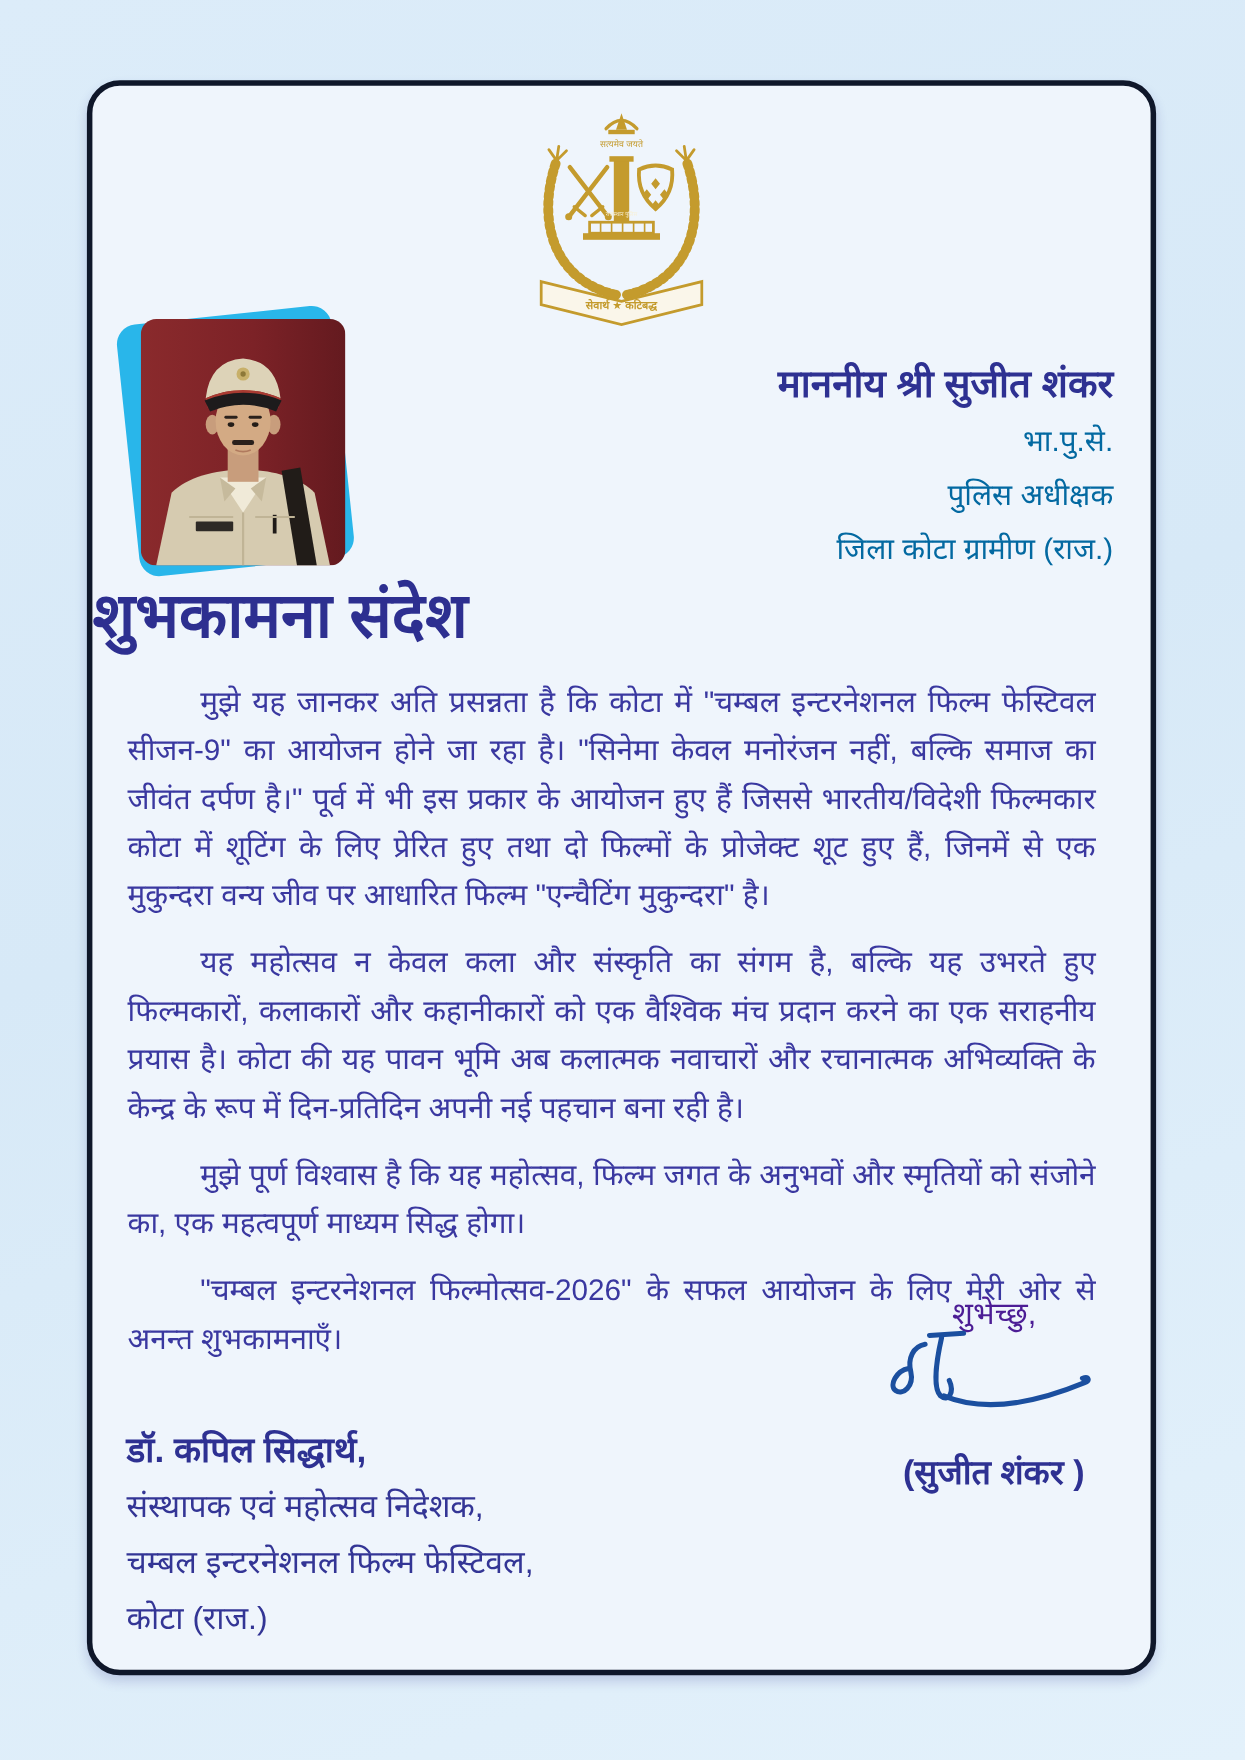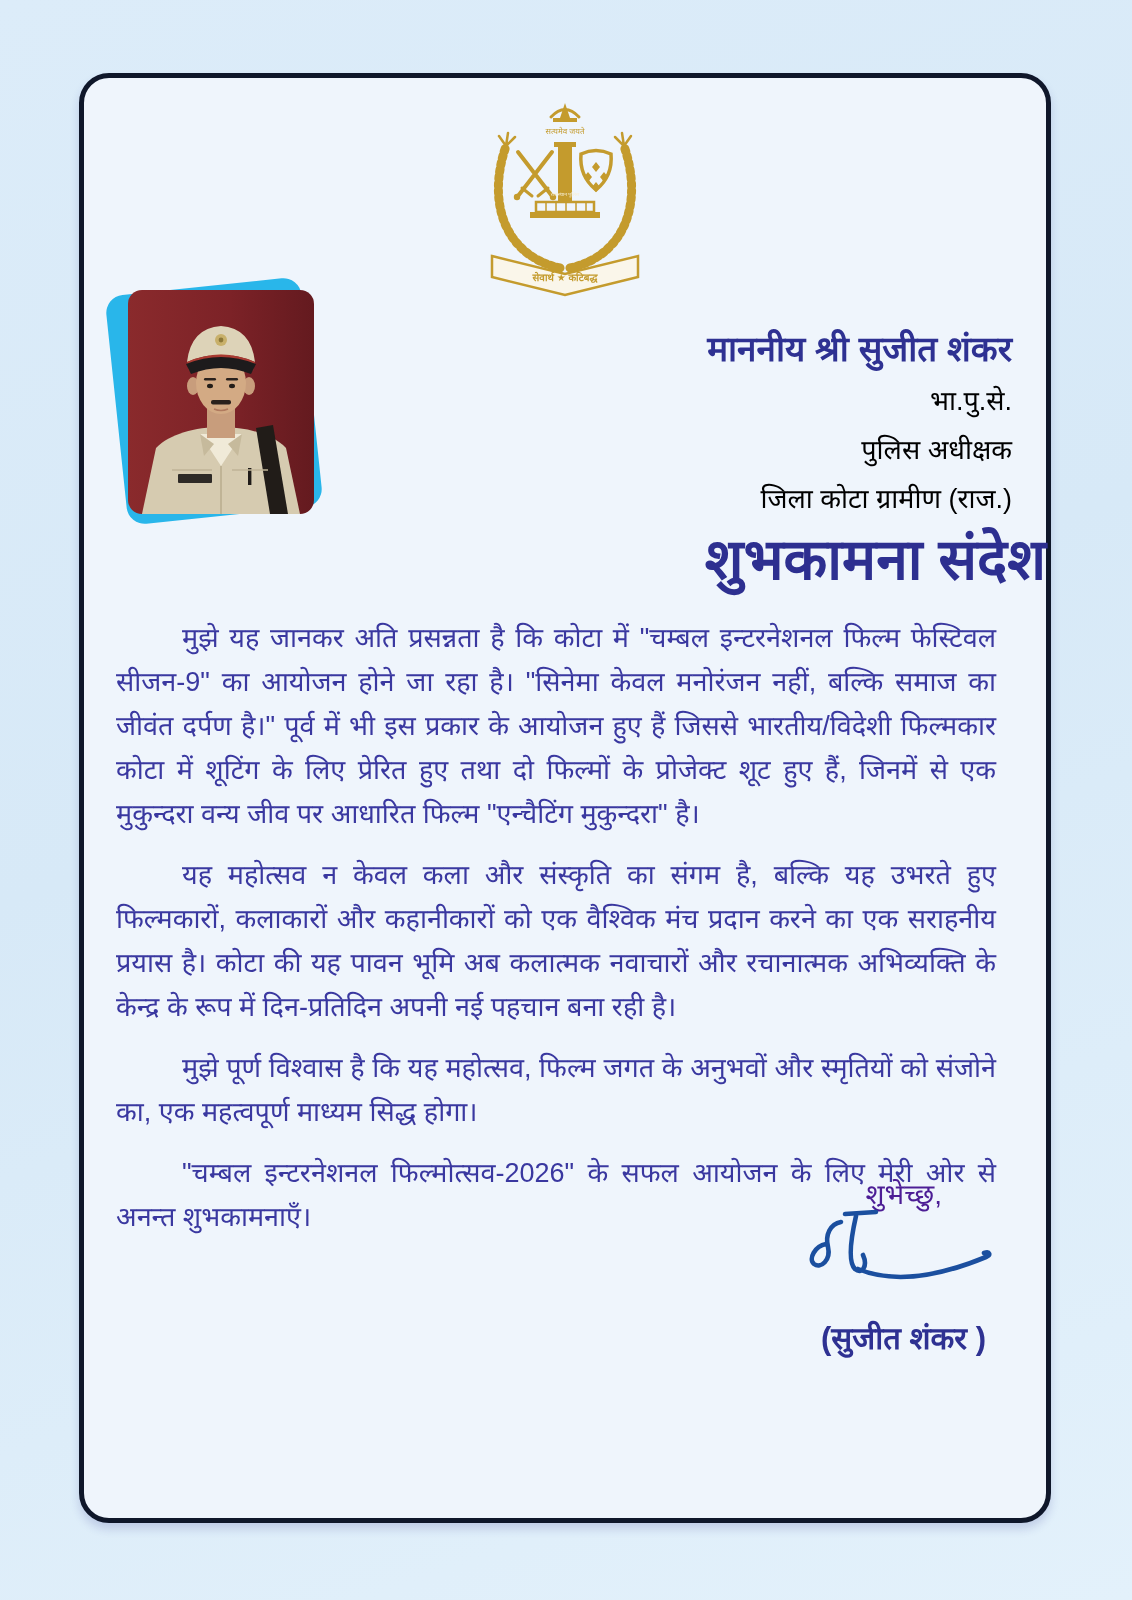--- a/index.html
+++ b/index.html
@@ -15,23 +15,23 @@
   }
   .emblem{position:absolute;left:394px;top:22px;width:174px;height:198px;}
   .photo-wrap{position:absolute;left:40px;top:210px;width:198px;height:240px;}
   .photo-backing{
     position:absolute;left:-8px;top:-2px;width:196px;height:230px;
     background:#29b6ea;border-radius:18px;transform:rotate(-6deg);
   }
   .photo{position:absolute;left:4px;top:2px;}
   .recipient{position:absolute;right:34px;top:246px;text-align:right;color:#2e3192;}
   .r-name{font-size:35px;font-weight:bold;margin-bottom:6px;}
-  .r-line{font-size:27px;line-height:49px;color:#000000;}
+  .r-line{font-size:27px;line-height:49px;color:#0369a1;}
   .title{
-    position:absolute;left:0;top:440px;width:100%;margin:0;text-align:right;
+    position:absolute;left:0;top:440px;width:100%;margin:0;text-align:left;
     font-size:57px;font-weight:800;color:#2d2f90;letter-spacing:0;
   }
   .bodytext{
     position:absolute;left:32px;right:34px;top:538px;
     color:#3a38a0;font-size:27px;line-height:44px;text-align:justify;
   }
   .bodytext p{margin:0 16px 17px 0;text-indent:66px;}
   .salutation{position:absolute;right:104px;top:1096px;font-size:28px;color:#4c1d95;margin-left:28px;}
   .signature{position:absolute;left:712px;top:1126px;}
   .signatory{position:absolute;right:60px;top:1218px;font-size:31px;font-weight:bold;color:#2e3192;margin-top:20px;}
@@ -157,15 +157,21 @@
     <svg class="signature" width="204" height="104" viewBox="0 0 204 104">
       <g fill="none" stroke="#1b4f9f" stroke-width="4.6" stroke-linecap="round">
         <path d="M30,40 C19,42 12,55 18,60 C25,65 35,56 32,43 C29,31 34,20 45,18"></path>
         <path d="M49,10 L80,8"></path>
         <path d="M60,12 C55,34 52,58 59,65 C66,71 72,62 67,51"></path>
         <path d="M62,65 C98,80 144,72 190,53 C195,51 194,47 188,49"></path>
       </g>
     </svg>
     <div class="signatory">(सुजीत शंकर )</div>
 
+    <div class="sender">
+      <div class="s-name">डॉ. कपिल सिद्धार्थ,</div>
+      <div class="s-line">संस्थापक एवं महोत्सव निदेशक,</div>
+      <div class="s-line">चम्बल इन्टरनेशनल फिल्म फेस्टिवल,</div>
+      <div class="s-line">कोटा (राज.)</div>
+    </div>
 
   </div>
 </div>
 
 </body></html>

